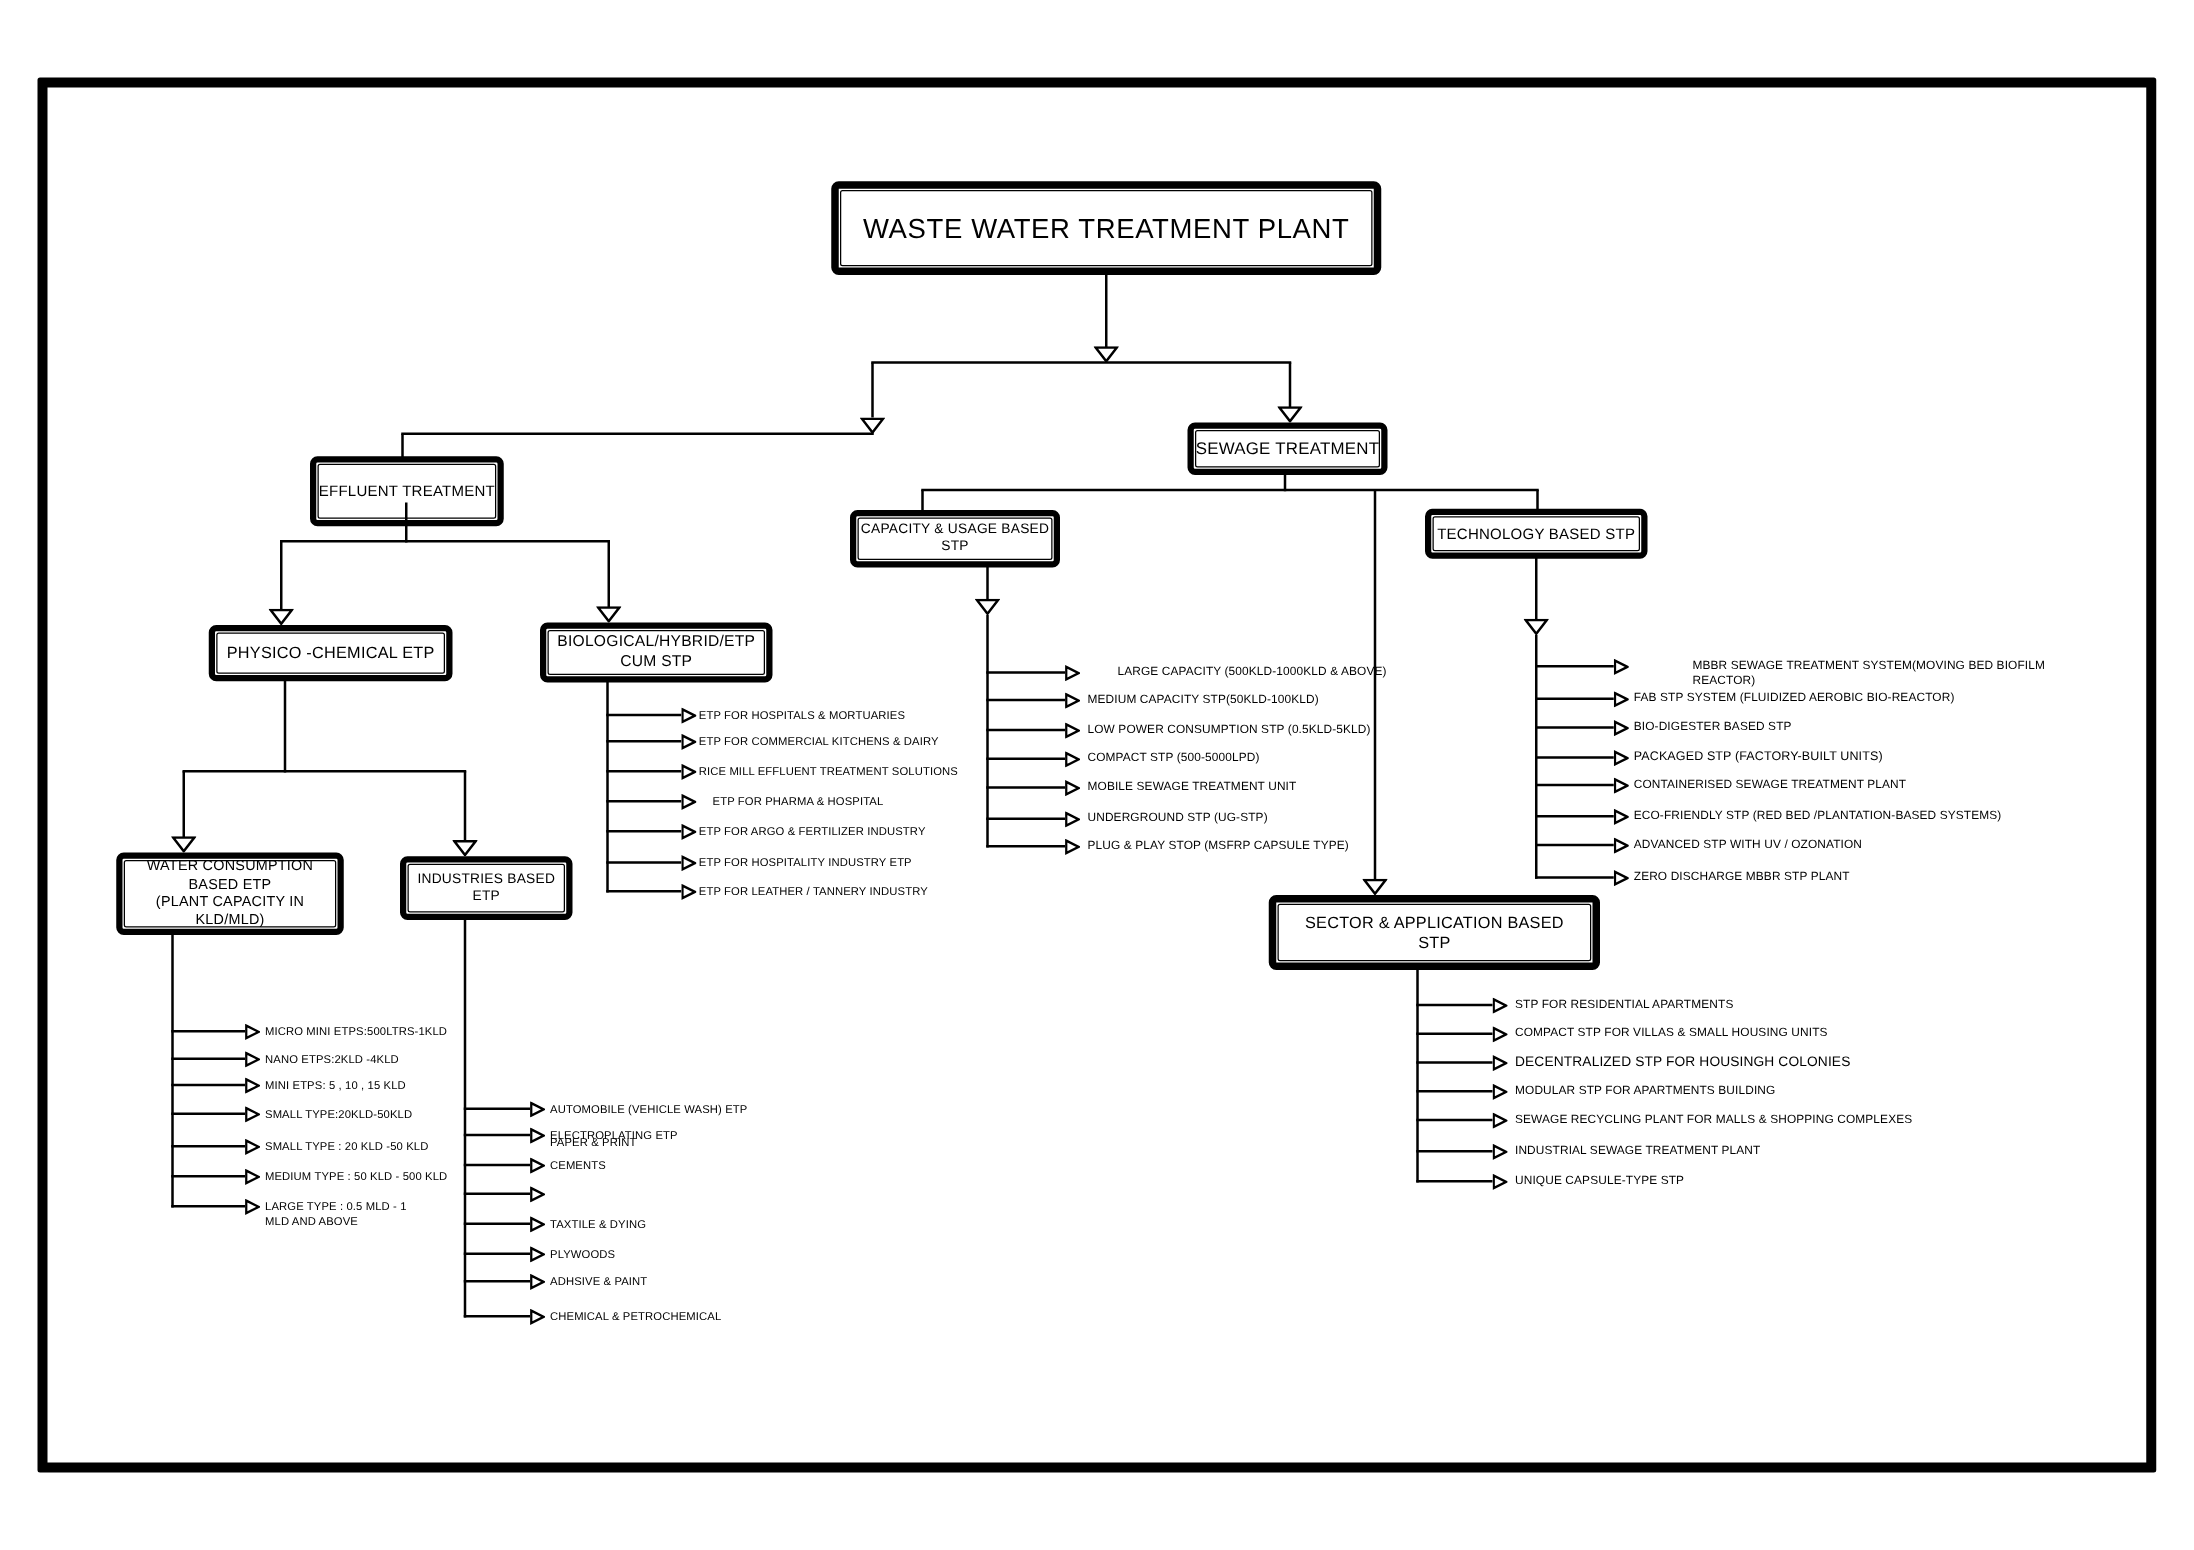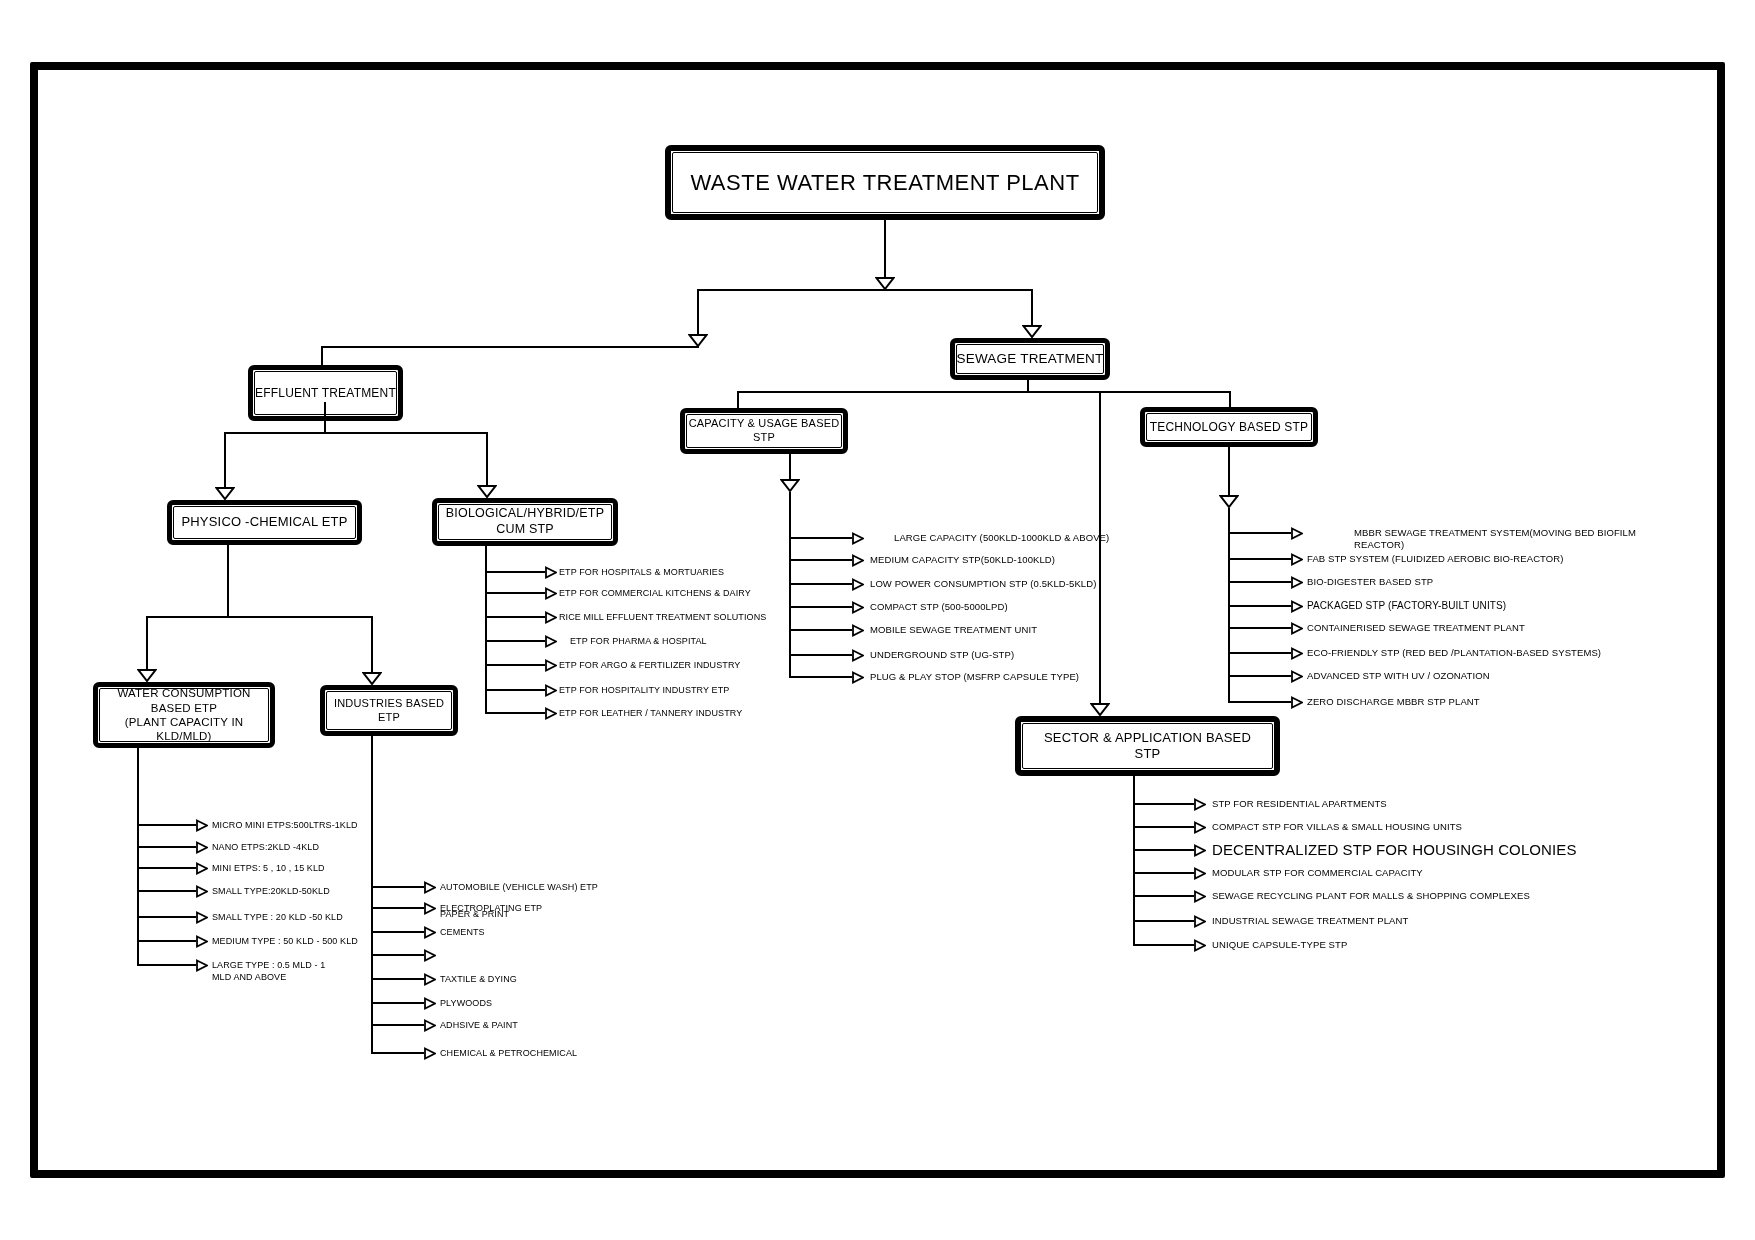--- a/index.html
+++ b/index.html
@@ -334,26 +334,26 @@
       <div class="li-text" style="left: 1212px; top: 798px; font-size: 9.5px;">STP FOR RESIDENTIAL APARTMENTS</div>
       <div class="cline" style="left: 1133px; top: 826px; width: 61px; height: 2px;"></div>
       <svg width="12" height="13" viewBox="0 0 12 13" class="rarrow" style="left: 1194px; top: 821px;">
         <polygon points="1,1.5 11,6.5 1,11.5" fill="#fff" stroke="#000000" stroke-width="1.8"></polygon>
       </svg>
       <div class="li-text" style="left: 1212px; top: 821px; font-size: 9.5px;">COMPACT STP FOR VILLAS &amp; SMALL HOUSING UNITS</div>
       <div class="cline" style="left: 1133px; top: 849px; width: 61px; height: 2px;"></div>
       <svg width="12" height="13" viewBox="0 0 12 13" class="rarrow" style="left: 1194px; top: 844px;">
         <polygon points="1,1.5 11,6.5 1,11.5" fill="#fff" stroke="#000000" stroke-width="1.8"></polygon>
       </svg>
-      <div class="li-text" style="left: 1212px; top: 844px; font-size: 15px;">DECENTRALIZED STP FOR HOUSINGH COLONIES</div>
+      <div class="li-text" style="left: 1212px; top: 844px; font-size: 11px;">DECENTRALIZED STP FOR HOUSINGH COLONIES</div>
       <div class="cline" style="left: 1133px; top: 872px; width: 61px; height: 2px;"></div>
       <svg width="12" height="13" viewBox="0 0 12 13" class="rarrow" style="left: 1194px; top: 867px;">
         <polygon points="1,1.5 11,6.5 1,11.5" fill="#fff" stroke="#000000" stroke-width="1.8"></polygon>
       </svg>
-      <div class="li-text" style="left: 1212px; top: 867px; font-size: 9.5px;">MODULAR STP FOR COMMERCIAL CAPACITY</div>
+      <div class="li-text" style="left: 1212px; top: 867px; font-size: 9.5px;">MODULAR STP FOR APARTMENTS BUILDING</div>
       <div class="cline" style="left: 1133px; top: 895px; width: 61px; height: 2px;"></div>
       <svg width="12" height="13" viewBox="0 0 12 13" class="rarrow" style="left: 1194px; top: 890px;">
         <polygon points="1,1.5 11,6.5 1,11.5" fill="#fff" stroke="#000000" stroke-width="1.8"></polygon>
       </svg>
       <div class="li-text" style="left: 1212px; top: 890px; font-size: 9.5px;">SEWAGE RECYCLING PLANT FOR MALLS &amp; SHOPPING COMPLEXES</div>
       <div class="cline" style="left: 1133px; top: 920px; width: 61px; height: 2px;"></div>
       <svg width="12" height="13" viewBox="0 0 12 13" class="rarrow" style="left: 1194px; top: 915px;">
         <polygon points="1,1.5 11,6.5 1,11.5" fill="#fff" stroke="#000000" stroke-width="1.8"></polygon>
       </svg>
       <div class="li-text" style="left: 1212px; top: 915px; font-size: 9.5px;">INDUSTRIAL SEWAGE TREATMENT PLANT</div>

